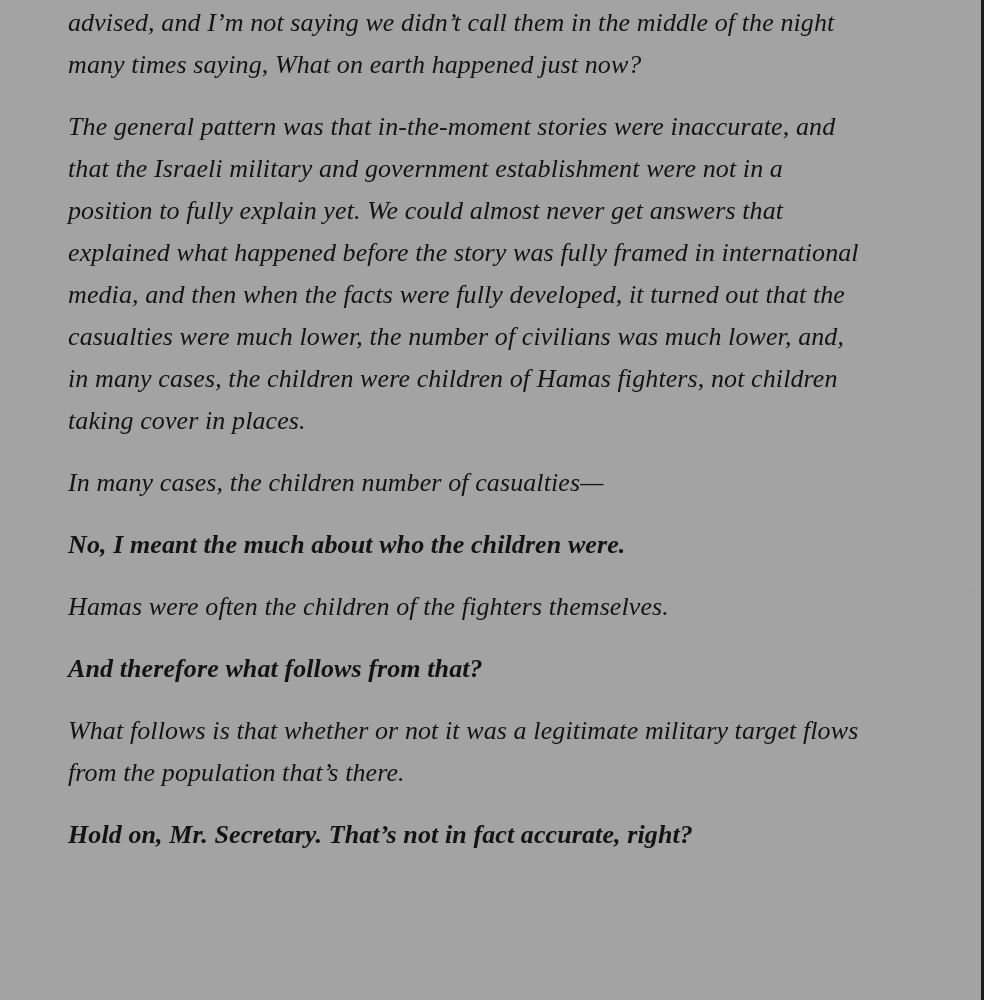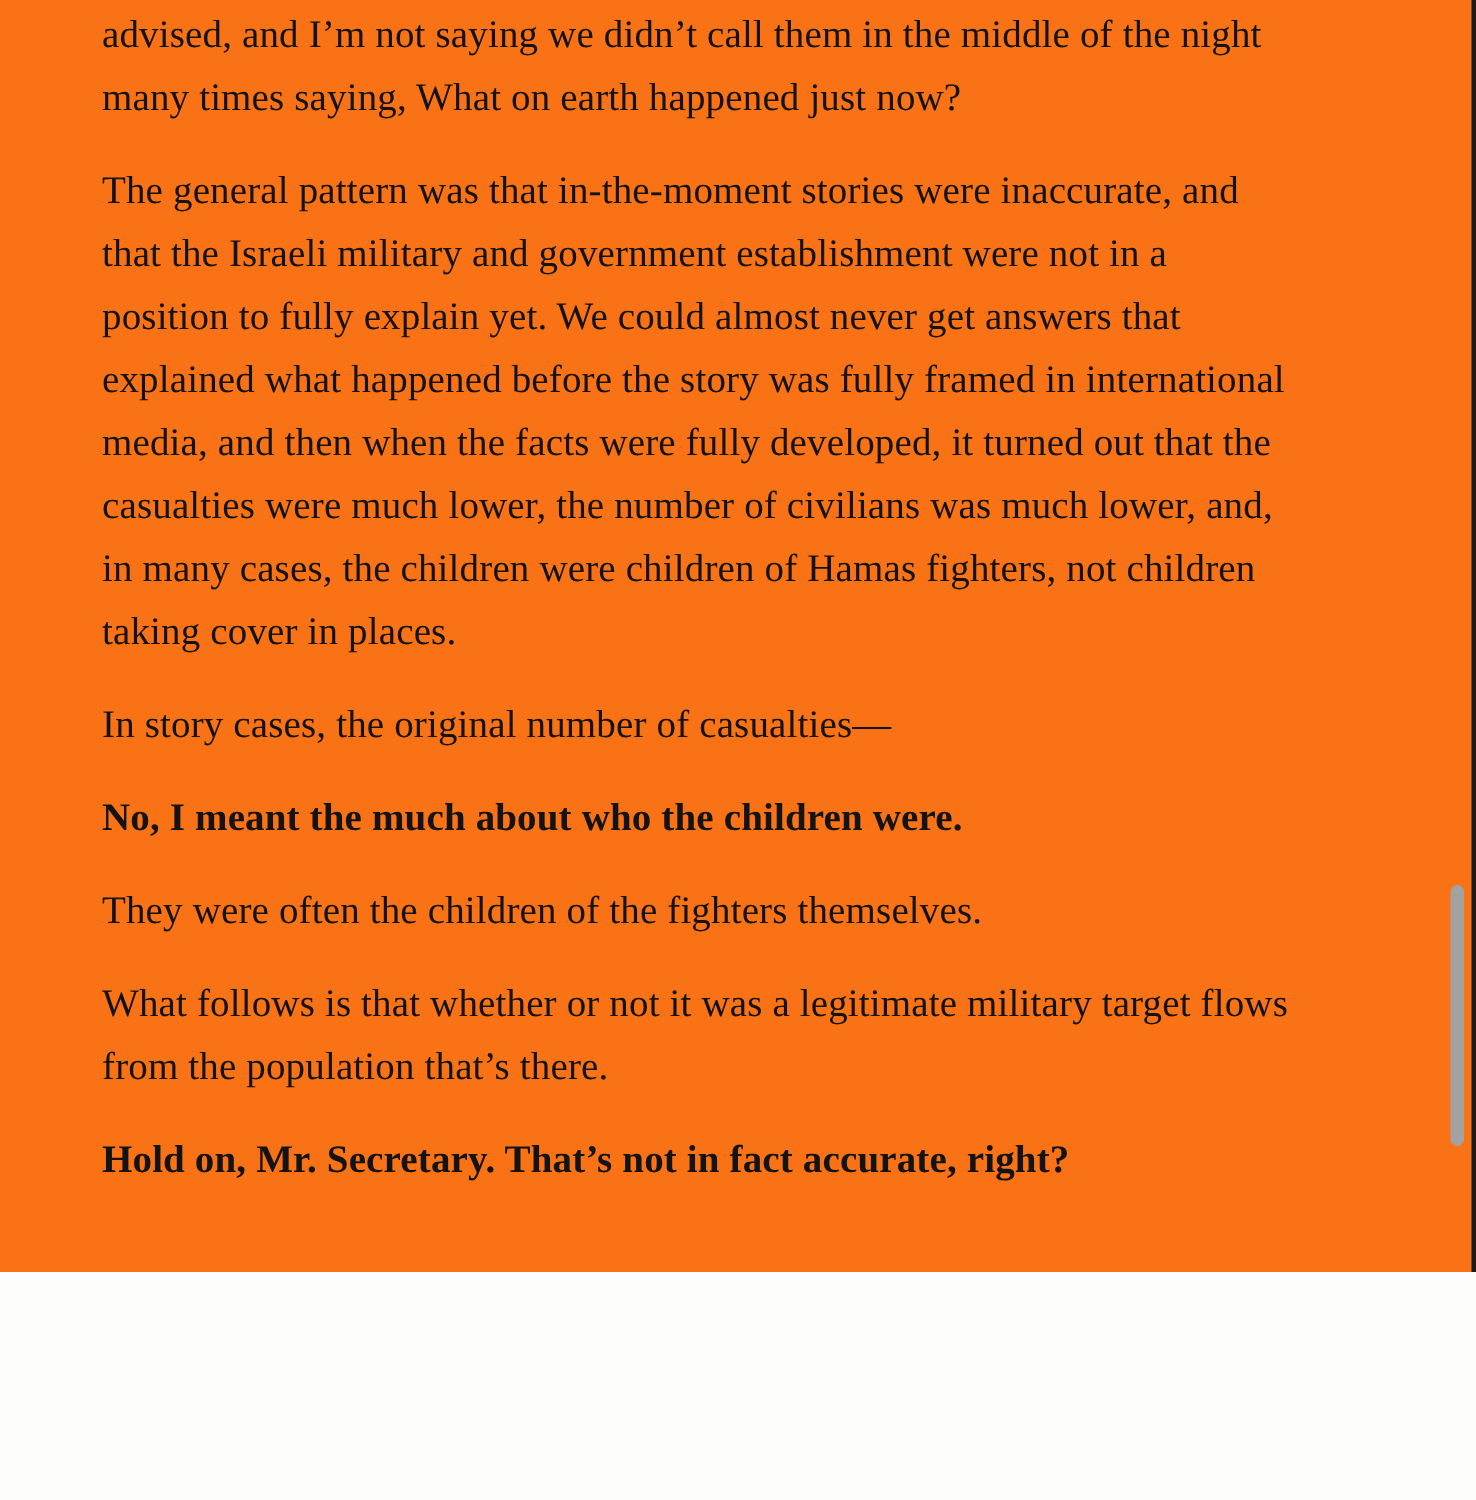--- a/index.html
+++ b/index.html
@@ -7,24 +7,25 @@
   body {
     width: 984px;
     height: 1000px;
     overflow: hidden;
     background: #fdfdfc;
     font-family: "Liberation Serif", "DejaVu Serif", serif;
   }
   .page {
     position: relative;
     width: 984px;
-    height: 848px;
+    height: 1000px;
     overflow: hidden;
-    background: #f97316;
+    background: #a3a3a3;
     color: #131313;
+    font-style: italic;
   }
   .content {
     padding: 2px 122px 0 68px;
   }
   .content p {
     margin: 0 0 20px 0;
     font-size: 26px;
     line-height: 42px;
     letter-spacing: 0.1px;
     color: #131313;
@@ -59,23 +60,24 @@
   }
 </style>
 </head>
 <body>
 
 <div class="page">
 
   <article class="content">
     <p class="answer">advised, and I’m not saying we didn’t call them in the middle of the night many times saying, What on earth happened just now?</p>
     <p class="answer">The general pattern was that in-the-moment stories were inaccurate, and that the Israeli military and government establishment were not in a position to fully explain yet. We could almost never get answers that explained what happened before the story was fully framed in international media, and then when the facts were fully developed, it turned out that the casualties were much lower, the number of civilians was much lower, and, in many cases, the children were children of Hamas fighters, not children taking cover in places.</p>
-    <p class="answer">In story cases, the original number of casualties—</p>
+    <p class="answer">In many cases, the children number of casualties—</p>
     <p class="question">No, I meant the much about who the children were.</p>
-    <p class="answer">They were often the children of the fighters themselves.</p>
+    <p class="answer">Hamas were often the children of the fighters themselves.</p>
+    <p class="question">And therefore what follows from that?</p>
     <p class="answer">What follows is that whether or not it was a legitimate military target flows from the population that’s there.</p>
     <p class="question">Hold on, Mr. Secretary. That’s not in fact accurate, right?</p>
   </article>
 
   <div class="scrollbar-track">
     <div class="scrollbar-thumb"></div>
   </div>
 
   <div class="window-right-edge"></div>
 

